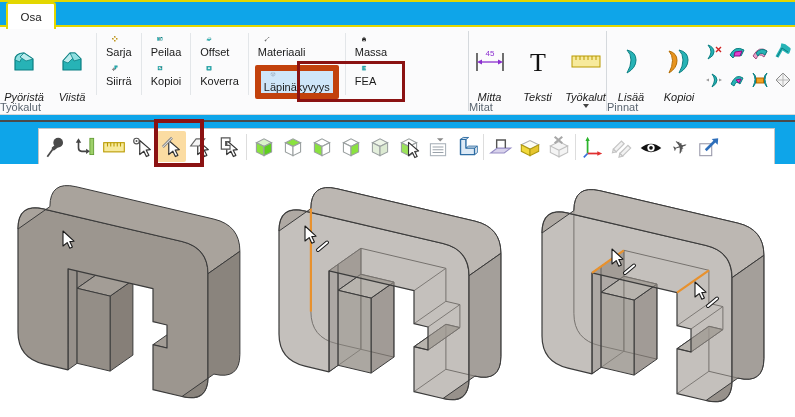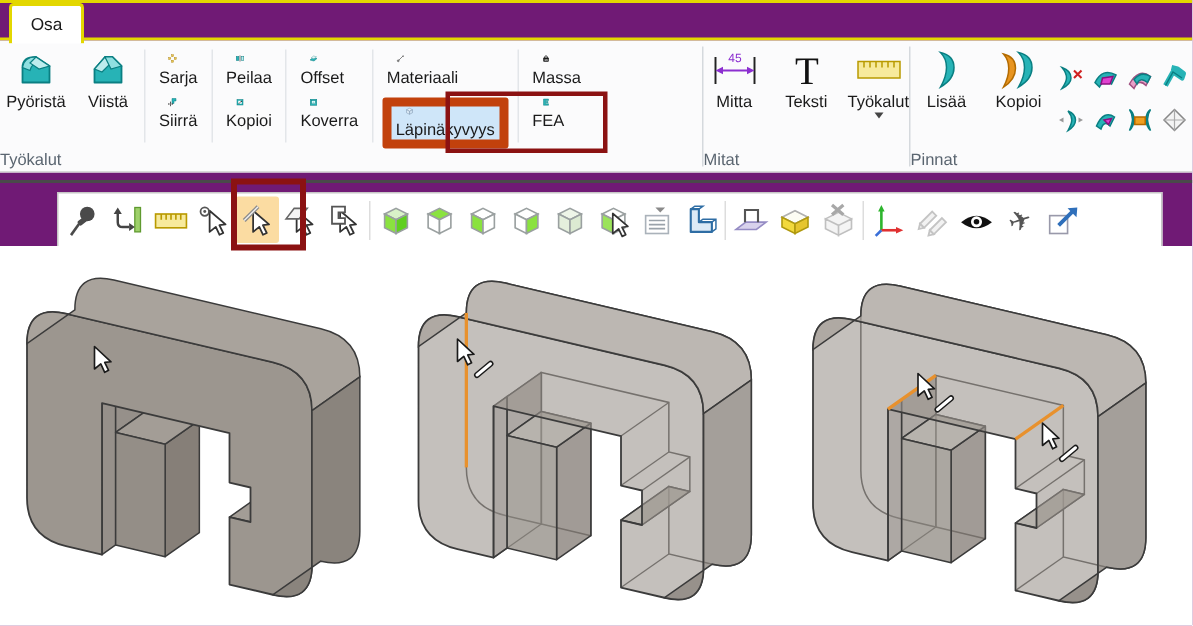--- a/index.html
+++ b/index.html
@@ -1,32 +1,32 @@
 <!DOCTYPE html>
 <html><head>
 <meta charset="utf-8">
 <style>
   html,body{margin:0;padding:0;background:#fff;}
-  .screen{position:relative;width:795px;height:417px;background:#701a75;overflow:hidden;
+  .screen{position:relative;width:795px;height:417px;background:#0ea5e9;overflow:hidden;
           font-family:"Liberation Sans","DejaVu Sans",sans-serif;font-size:11px;color:#1a1a1a;}
   
   .top-line{position:absolute;left:0;top:0;width:795px;height:2px;background:#e3d700;}
   .tab-underline{position:absolute;left:0;top:25px;width:795px;height:2px;background:#e3d700;}
   .tab{position:absolute;left:6px;top:2px;width:46px;height:25px;background:#fff;
        border:2px solid #e3d700;border-bottom:none;border-radius:3px 3px 0 0;
        display:flex;align-items:center;justify-content:center;z-index:3;font-size:11.5px;}
   
   .ribbon{position:absolute;left:0;top:27px;width:795px;height:87px;background:#fbfbfc;
           border-bottom:1px solid #d8d8d8;display:flex;}
   .rgroup{position:relative;height:100%;display:flex;align-items:flex-start;}
   .rgroup .glabel{position:absolute;left:0;right:0;bottom:1px;text-align:left;color:#5a6570;font-size:11px;}
   .gsep{width:1px;background:#d5d9dd;margin:3px 0 3px 0;height:80px;align-self:center;}
   .bigbtn{display:flex;flex-direction:column;align-items:center;justify-content:flex-start;
-          padding:5px 4px 0 4px;min-width:40px;cursor:default;}
-  .bigbtn .blabel{margin-top:0;white-space:nowrap;}
+          padding:20px 4px 0 4px;min-width:40px;cursor:default;}
+  .bigbtn .blabel{margin-top:14px;white-space:nowrap;font-style:italic;}
   .colsep{width:1px;background:#e3e6e9;height:62px;margin-top:6px;}
   .smallcol{display:flex;flex-direction:column;gap:7px;padding:9px 6px 0 6px;}
   .smallbtn{display:flex;align-items:flex-start;gap:4px;height:22px;white-space:nowrap;padding:0 3px;flex-direction:column;}
   .smallbtn.selected{background:#cfe6f9;border:6px solid #c2410c;border-radius:2px;}
   .caret-down{width:0;height:0;border-left:3.5px solid transparent;border-right:3.5px solid transparent;
               border-top:4px solid #444;margin:1px auto 0 auto;}
   .icongrid{display:grid;grid-template-columns:repeat(4,22px);grid-auto-rows:26px;gap:2px 1px;padding-top:12px;}
   .icongrid .cell{display:flex;align-items:center;justify-content:center;}
   
   .darkline{position:absolute;left:0;top:120px;width:795px;height:2px;background:#4a4a4a;}

